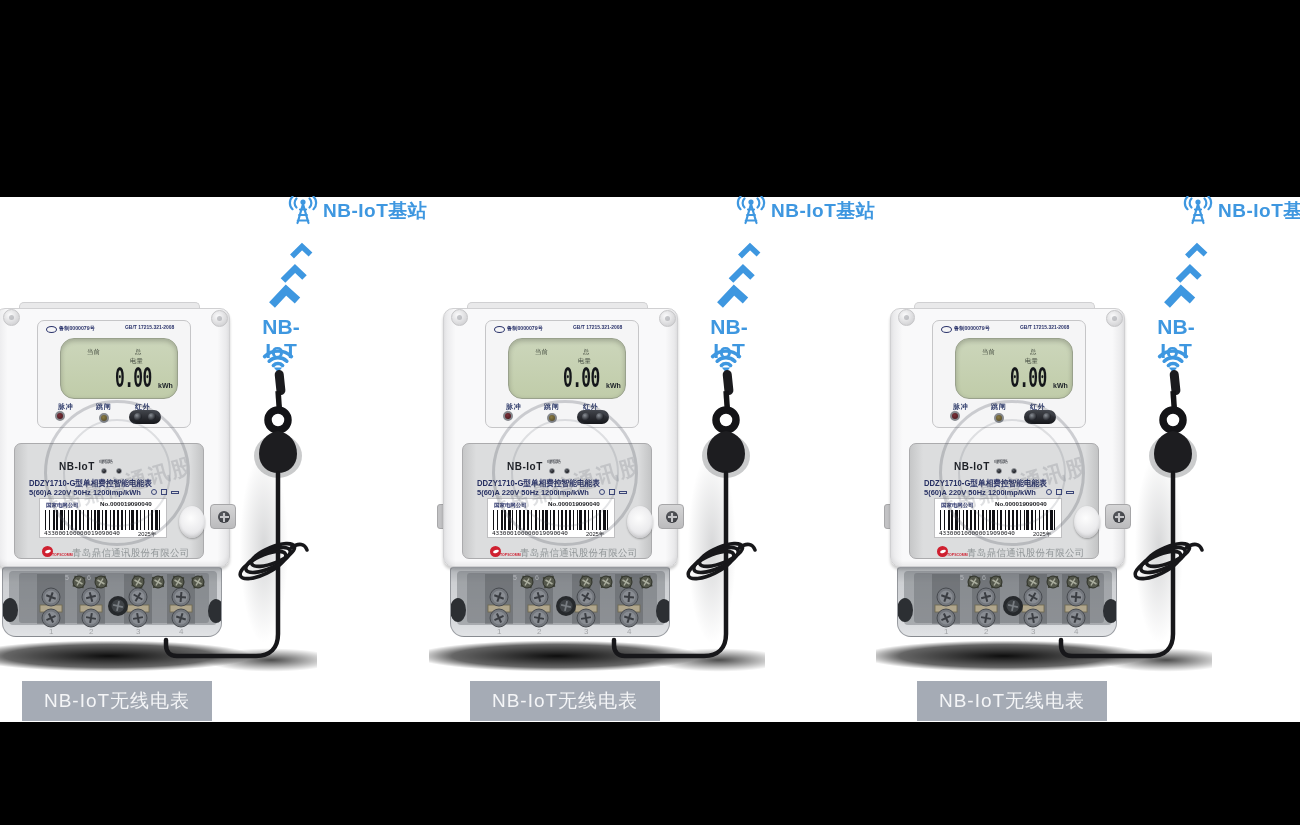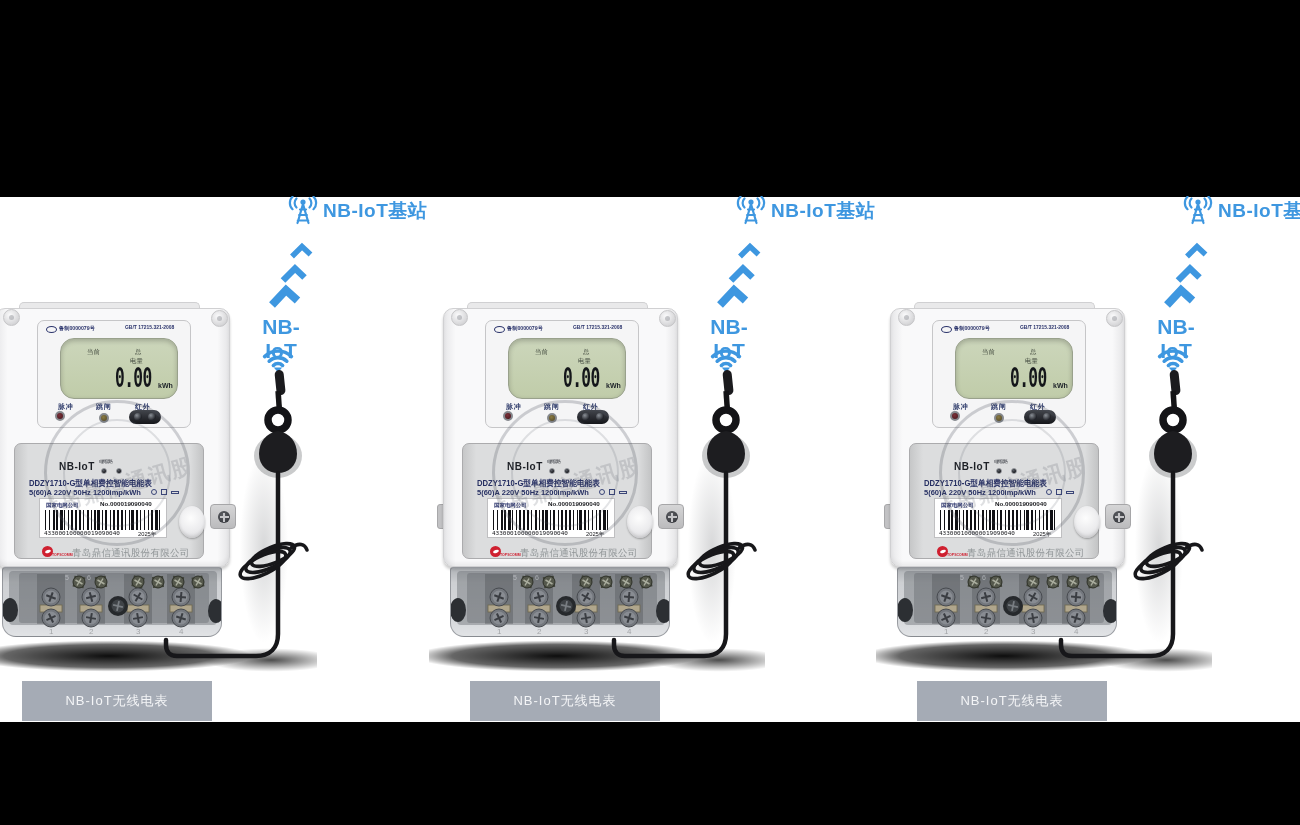--- a/index.html
+++ b/index.html
@@ -73,21 +73,21 @@
 .stamp{left:49px;top:98px;width:146px;height:146px;border:3px solid rgba(80,86,98,.26);border-radius:50%;overflow:hidden}
 .stamp::before{content:"";position:absolute;left:16px;top:16px;right:16px;bottom:16px;border:2px solid rgba(80,86,98,.16);border-radius:50%}
 .stamp-text{left:-14px;top:54px;font-size:21px;color:rgba(66,72,84,.17);white-space:nowrap;transform:rotate(-16deg);font-weight:700;letter-spacing:2px}
 .tab-l{left:-6px;top:202px;width:10px;height:25px;background:#c2c2c4;border:1px solid #a8a8aa;border-radius:3px}
 .tab-r{left:215px;top:202px;width:26px;height:25px;background:linear-gradient(180deg,#d5d5d6,#bbbbbd);border:1px solid #a6a6a8;border-radius:4px}
 .tab-screw{left:7px;top:6px;width:12px;height:12px;border-radius:50%;background:radial-gradient(circle at 42% 35%,#5f6166,#3a3c41 70%)}
 .tab-screw::before{content:"";position:absolute;left:1.5px;top:5px;width:9px;height:1.5px;background:#c5c5c8}
 .tab-screw::after{content:"";position:absolute;left:5px;top:1.5px;width:1.5px;height:9px;background:#c5c5c8}
 .terms{left:7px;top:265px;width:220px;height:70px;background:linear-gradient(180deg,rgba(120,125,131,.6),rgba(165,169,175,.55) 22%,rgba(190,194,199,.6) 80%,rgba(210,213,217,.65));border:1px solid rgba(110,114,120,.6);border-radius:3px 3px 14px 14px;overflow:hidden}
 .mshadow{left:-14px;top:332px;width:336px;height:50px;background:radial-gradient(175px 19px at 128px 22px,rgba(0,0,0,.95),rgba(0,0,0,.6) 60%,rgba(0,0,0,0) 82%),radial-gradient(85px 15px at 290px 26px,rgba(0,0,0,.7),rgba(0,0,0,0) 78%)}
-.caption{left:27px;top:681px;width:190px;height:40px;background:#a5abb5;display:flex;align-items:center;justify-content:center;font-size:13px;color:#f4f5f7;letter-spacing:1px}
+.caption{left:27px;top:681px;width:190px;height:40px;background:#a5abb5;display:flex;align-items:center;justify-content:center;font-size:19px;color:#f4f5f7;letter-spacing:1px}
 </style>
 </head>
 <body>
 
 <div id="band-top" class="band"></div>
 <div id="band-bottom" class="band"></div>
 <div id="units">
     <div class="unit" style="left: -5px;">
   <div class="bs">
     <svg class="bs-icon" width="32" height="30" viewBox="0 0 32 30">

